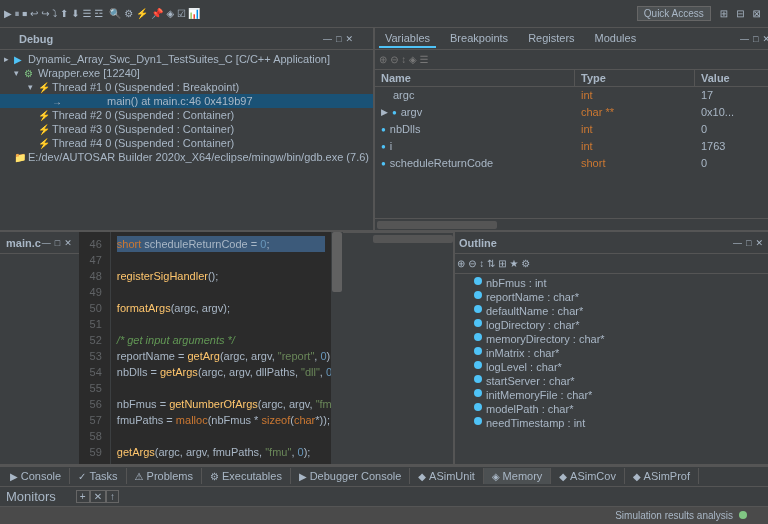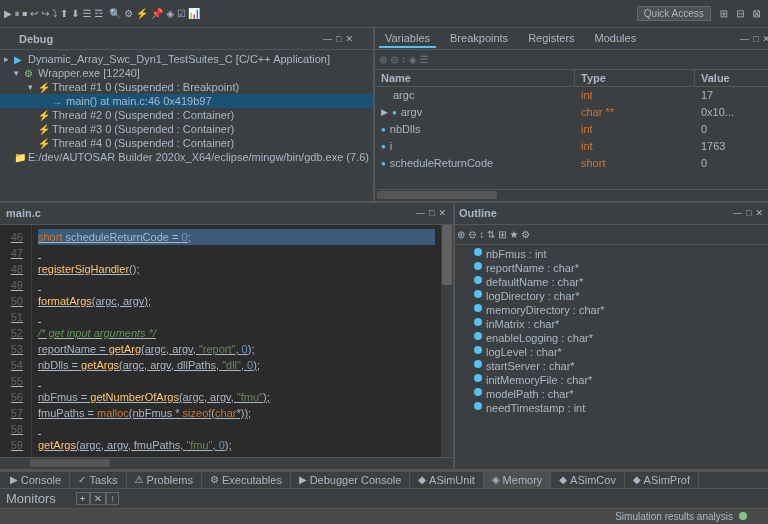--- a/index.html
+++ b/index.html
@@ -51,23 +51,23 @@
     .dot-blue { color: #4fc3f7; font-size: 8px; }
     .arrow-right { color: #a9b7c6; font-size: 9px; }
 
     .scroll-bar-h { height: 12px; background: #3c3f41; border-top: 1px solid #555; display: flex; align-items: center; padding: 0 2px; }
     .scroll-thumb { height: 8px; background: #555; border-radius: 2px; width: 120px; }
 
     
     .middle-section { display: flex; flex: 1; border-bottom: 2px solid #555; }
 
     
-    .editor-panel { width: 455px; border-right: 2px solid #555; display: flex; flex-direction: column; }
+    .editor-panel { width: 455px; border-right: 2px solid #555; display: flex; flex-direction: row; }
     .editor-header { background: #3c3f41; border-bottom: 1px solid #555; padding: 2px 6px; display: flex; align-items: center; height: 22px; }
-    .editor-content { flex: 1; overflow: hidden; background: #2b2b2b; display: flex; text-decoration: underline; }
+    .editor-content { flex: 1; overflow: hidden; background: #2b2b2b; display: flex; }
     .line-numbers { background: #2b2b2b; padding: 4px 8px 4px 4px; text-align: right; color: #606366; border-right: 1px solid #3c3f41; min-width: 32px; font-family: monospace; font-size: 11px; line-height: 16px; }
     .code-area { flex: 1; padding: 4px 6px; font-family: monospace; font-size: 11px; line-height: 16px; overflow: hidden; }
     .code-line { white-space: pre; line-height: 16px; }
     .code-keyword { color: #cc7832; }
     .code-string { color: #6a8759; }
     .code-comment { color: #629755; font-style: italic; }
     .code-highlight { background: #3c5a7a; }
     .code-func { color: #ffc66d; }
     .code-num { color: #6897bb; }
     .editor-scrollbar { width: 12px; background: #3c3f41; }
@@ -148,21 +148,21 @@
               <span style="font-size:11px;">Wrapper.exe [12240]</span>
             </div>
             <div class="tree-item indent2">
               <span class="tree-arrow">▾</span>
               <span class="tree-icon icon-thread">⚡</span>
               <span style="font-size:11px;">Thread #1 0 (Suspended : Breakpoint)</span>
             </div>
             <div class="tree-item highlighted indent3">
               <span class="tree-arrow"></span>
               <span class="tree-icon icon-frame">→</span>
-              <span style="font-size:11px;">main() at main.c:46 0x419b97</span>
+              <span style="font-size:11px;margin-left:41px;">main() at main.c:46 0x419b97</span>
             </div>
             <div class="tree-item indent2">
               <span class="tree-arrow"></span>
               <span class="tree-icon icon-thread">⚡</span>
               <span style="font-size:11px;">Thread #2 0 (Suspended : Container)</span>
             </div>
             <div class="tree-item indent2">
               <span class="tree-arrow"></span>
               <span class="tree-icon icon-thread">⚡</span>
               <span style="font-size:11px;">Thread #3 0 (Suspended : Container)</span>
@@ -323,24 +323,20 @@
           <div class="outline-item">
             <span class="outline-dot" style="background:#4fc3f7;"></span>
             <span class="outline-text">memoryDirectory : char*</span>
           </div>
           <div class="outline-item">
             <span class="outline-dot" style="background:#4fc3f7;"></span>
             <span class="outline-text">inMatrix : char*</span>
           </div>
           <div class="outline-item">
             <span class="outline-dot" style="background:#4fc3f7;"></span>
-            <span class="outline-text">enableLogging : char*</span>
-          </div>
-          <div class="outline-item">
-            <span class="outline-dot" style="background:#4fc3f7;"></span>
             <span class="outline-text">logLevel : char*</span>
           </div>
           <div class="outline-item">
             <span class="outline-dot" style="background:#4fc3f7;"></span>
             <span class="outline-text">startServer : char*</span>
           </div>
           <div class="outline-item">
             <span class="outline-dot" style="background:#4fc3f7;"></span>
             <span class="outline-text">initMemoryFile : char*</span>
           </div>

